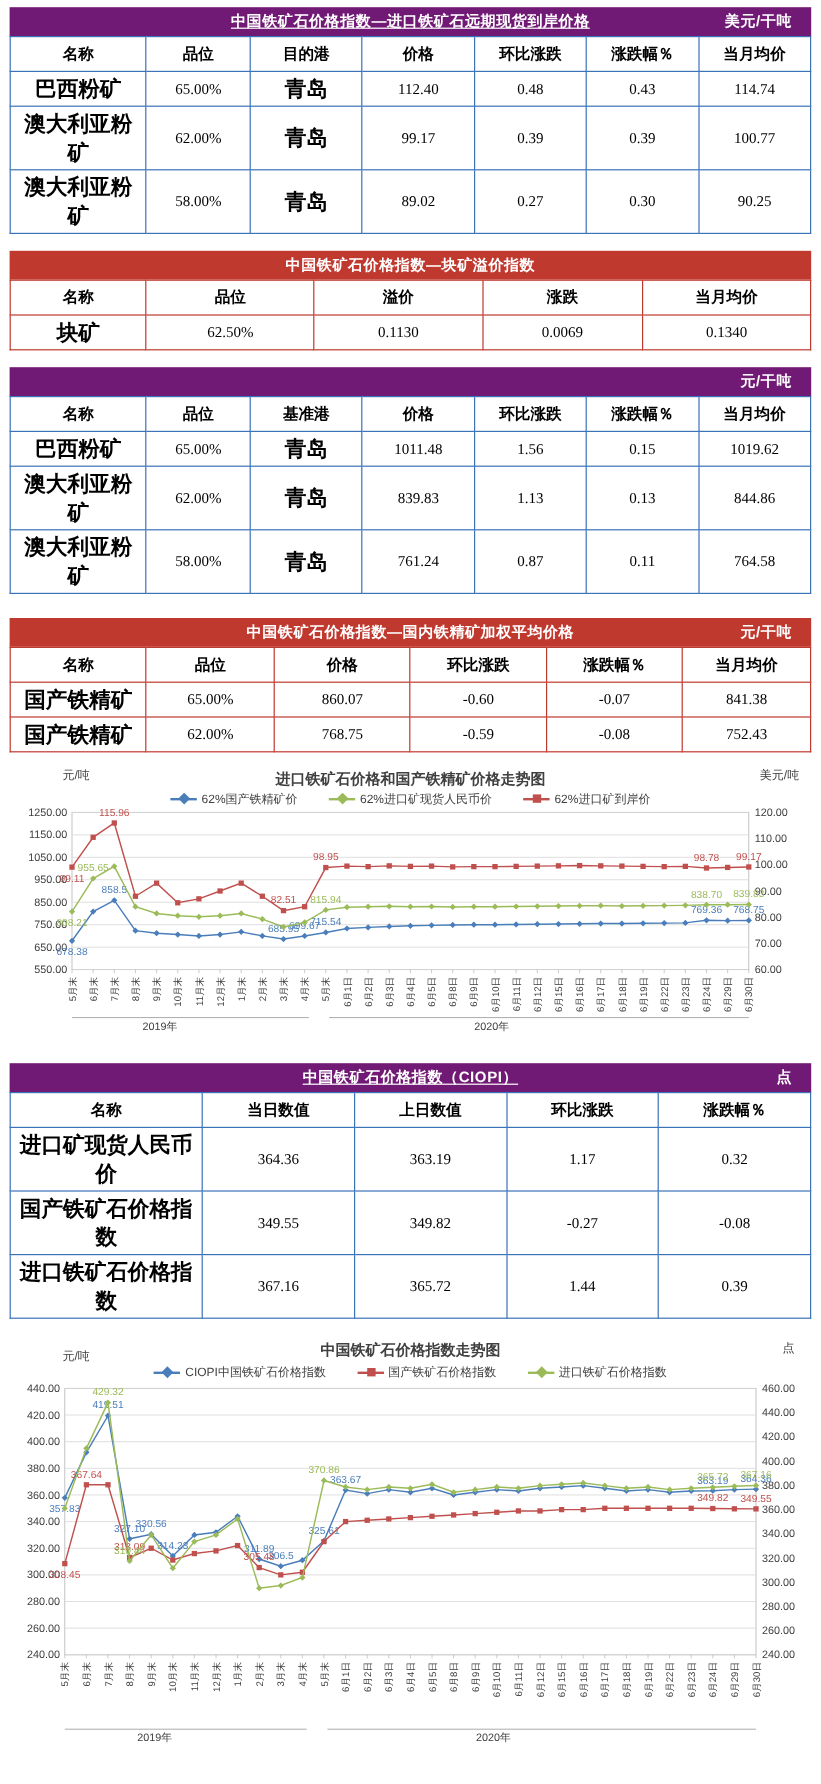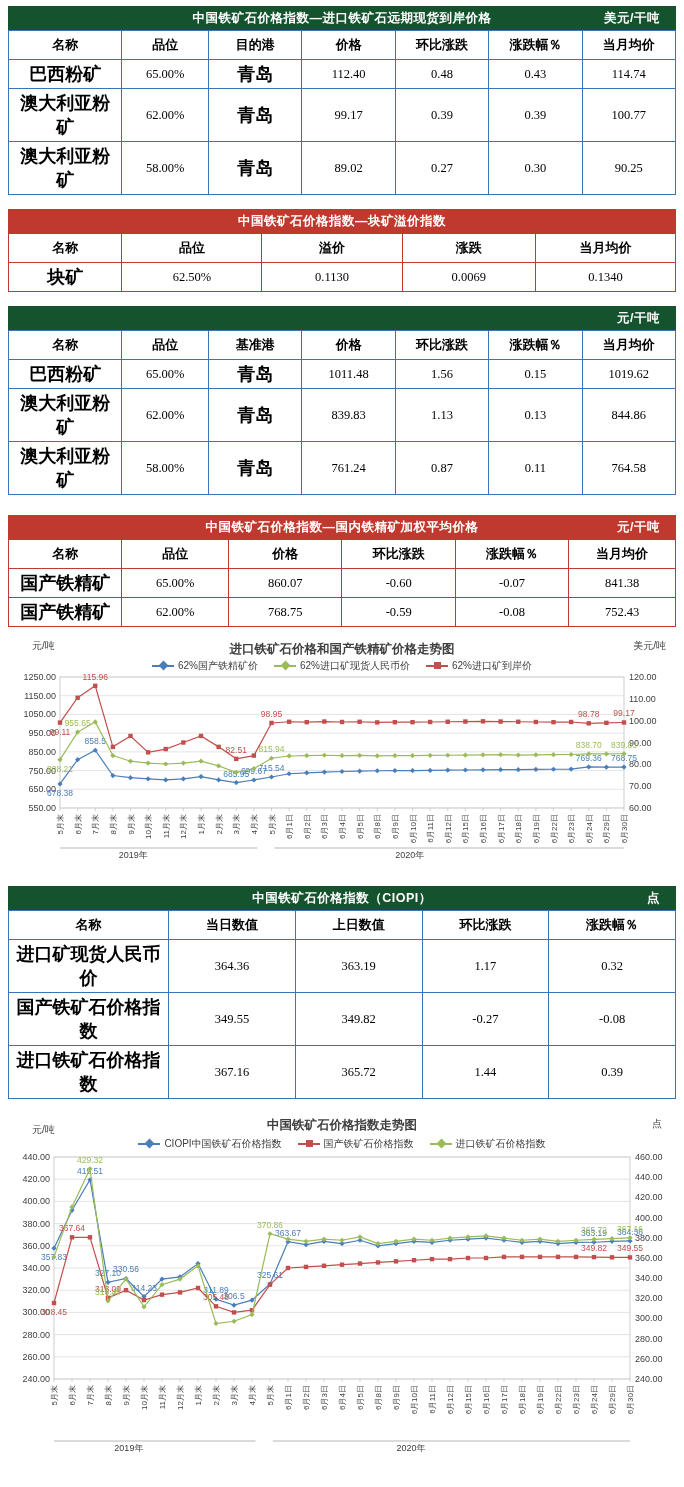--- a/index.html
+++ b/index.html
@@ -20,21 +20,21 @@
     display: flex;
     align-items: center;
     justify-content: center;
     height: 24px;
     color: #ffffff;
     font-size: 12.5px;
     font-weight: bold;
     letter-spacing: .5px;
     position: relative;
   }
-  .bar.blue { background: #14532d; }
+  .bar.blue { background: #701a75; text-decoration: underline; }
   .bar.red  { background: #c0392f; }
   .bar .unit {
     position: absolute;
     right: 16px;
     font-size: 12.5px;
     font-weight: bold;
   }
 
   
   table.grid {
@@ -82,25 +82,26 @@
     text-align: center;
     font-size: 12.5px;
     font-weight: bold;
     color: #404040;
     font-family: "Liberation Sans", sans-serif;
   }
   .axis-unit {
     position: absolute;
     font-size: 10px;
     color: #404040;
+    margin-left: 20px;
   }
   .legend {
     display: flex;
     justify-content: center;
-    gap: 16px;
+    gap: 26px;
     font-size: 10px;
     color: #404040;
   }
   .legend .item { display: flex; align-items: center; gap: 4px; }
   .legend .swatch-line {
     width: 22px; height: 2px; position: relative;
   }
   .legend .swatch-line::after {
     content: "";
     position: absolute;

